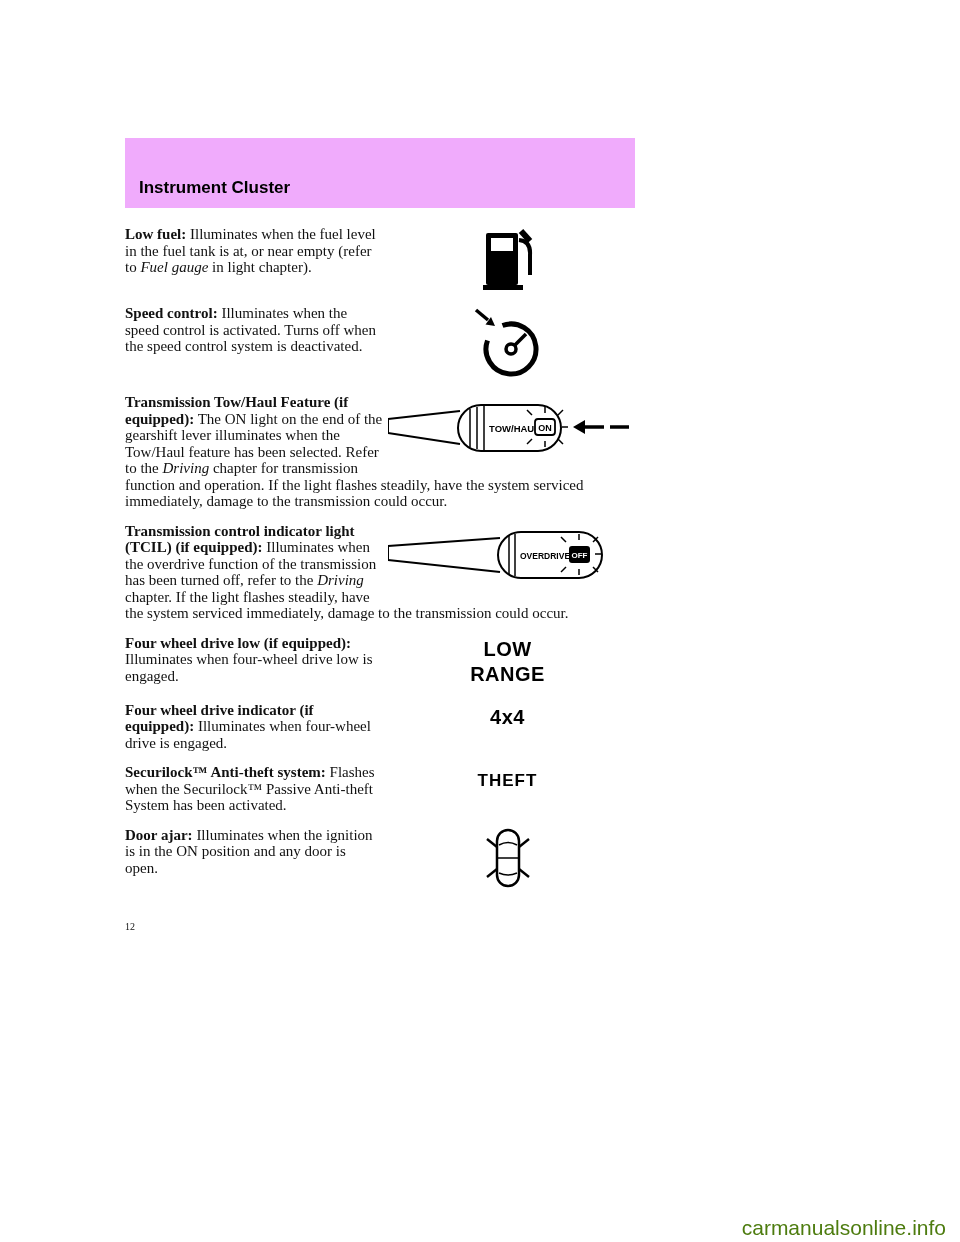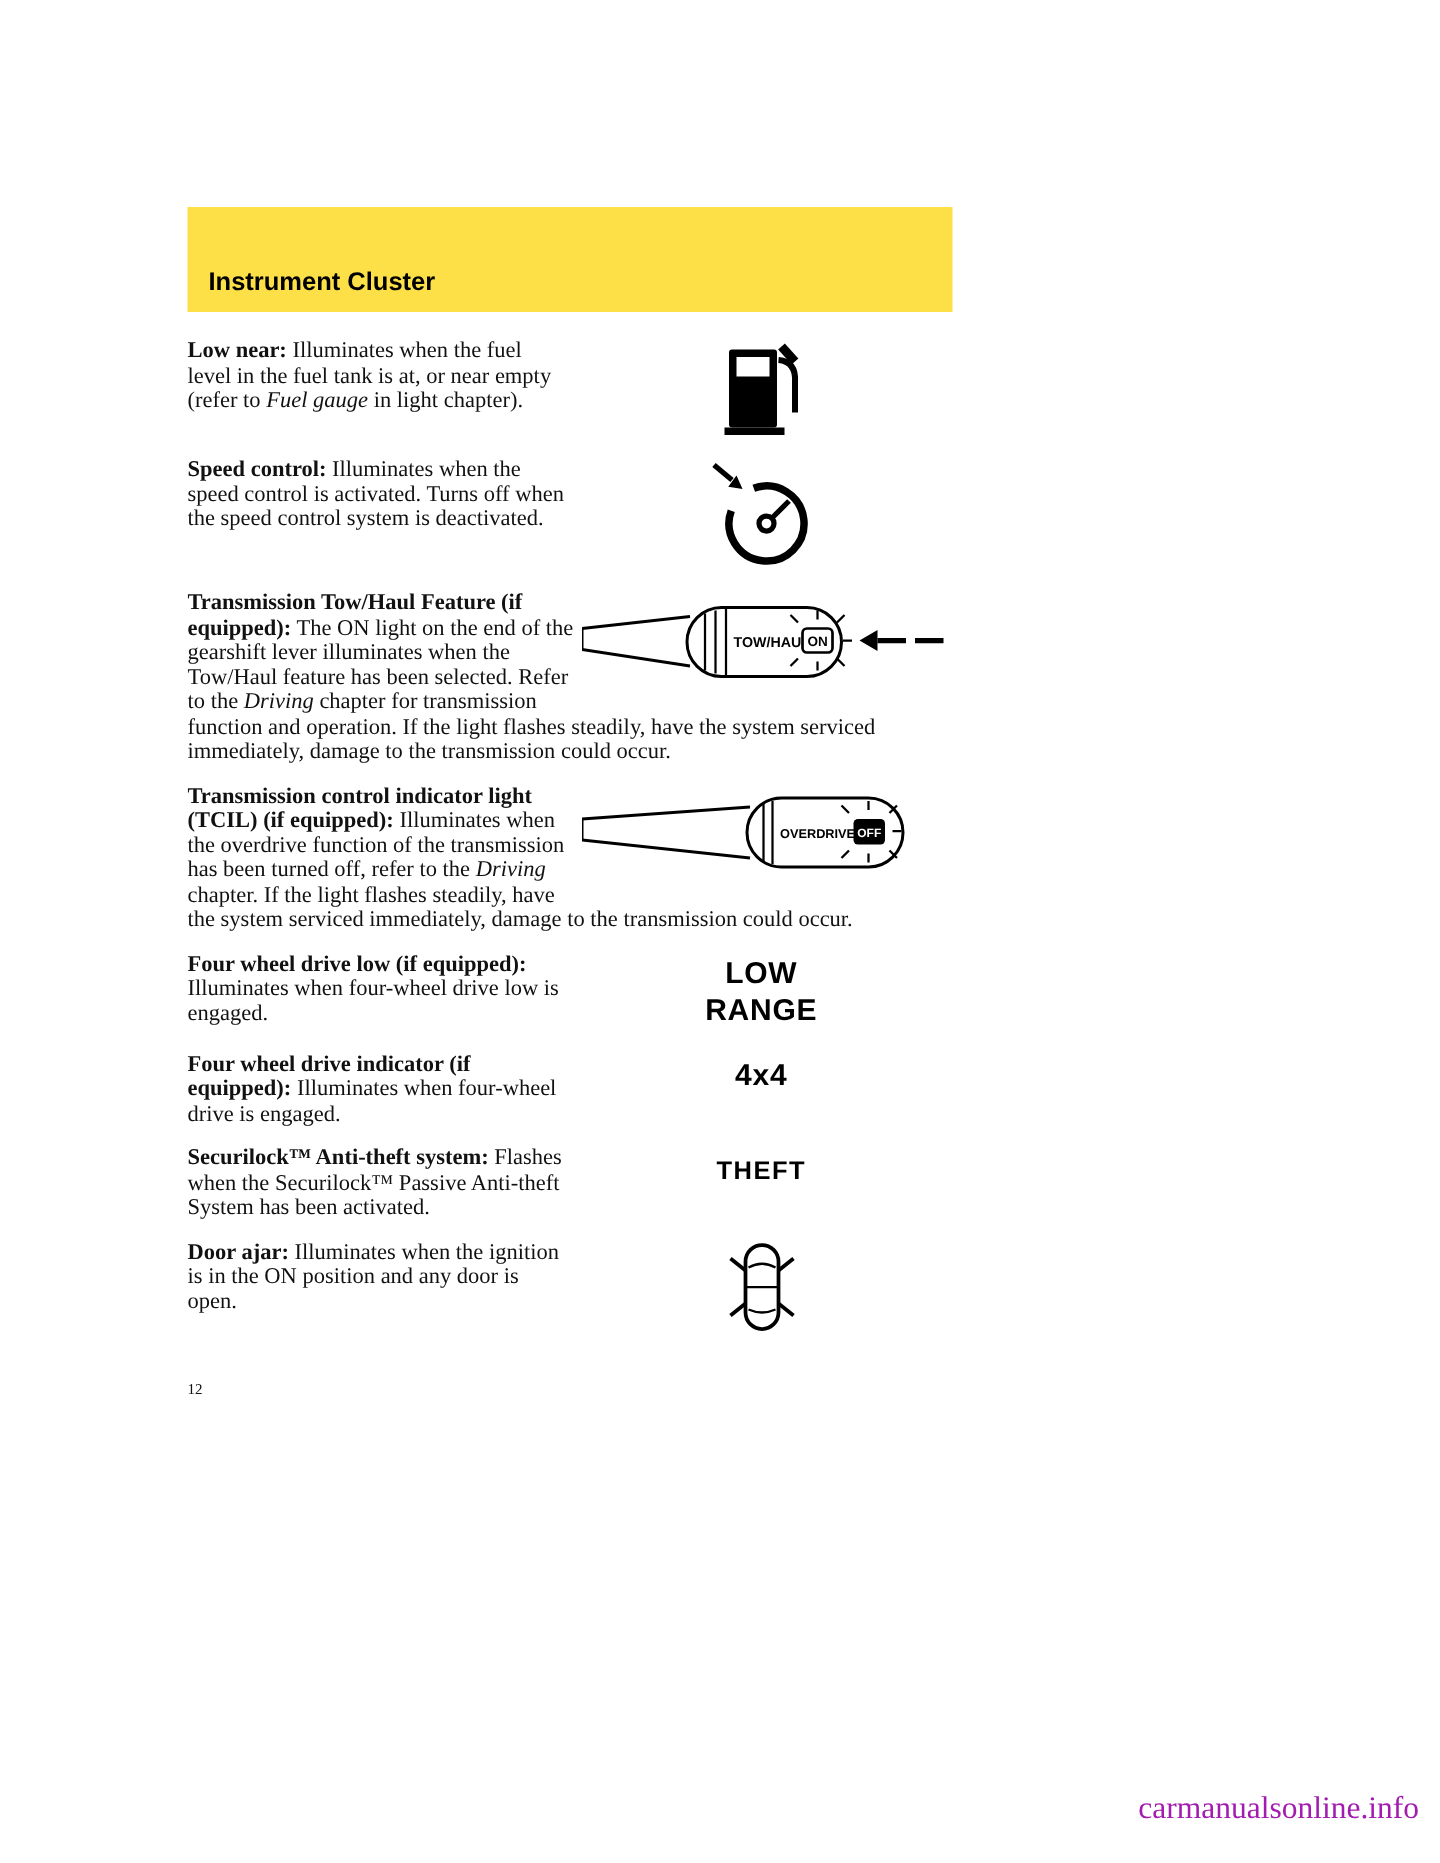--- a/index.html
+++ b/index.html
@@ -3,21 +3,21 @@
 <meta charset="utf-8">
 <style>
   * { margin:0; padding:0; box-sizing:border-box; }
   html,body { background:#fff; }
   .page {
     position:relative; width:960px; height:1242px; background:#ffffff;
     overflow:hidden; font-family:"Liberation Serif", serif; color:#111;
   }
   .content { position:absolute; left:125px; top:138px; width:510px; }
   .header-bar {
-    background:#fde047; height:70px; display:flex; align-items:flex-end;
+    background:#f0abfc; height:70px; display:flex; align-items:flex-end;
     padding:0 0 10px 14px; margin-bottom:18px;
   }
   .header-title {
     font-family:"Liberation Sans", sans-serif; font-weight:bold;
     font-size:17px; color:#000;
   }
   .section { overflow:hidden; margin-bottom:13px; font-size:15px; line-height:16.5px; }
   .section p { margin:0; }
   .lead { font-weight:bold; }
   .em { font-style:italic; }
@@ -33,22 +33,22 @@
     font-size:20px; line-height:25px; color:#000; letter-spacing:0.5px;
   }
   .ind-theft { font-size:17px; letter-spacing:1px; }
   .lever-label  { font-family:"Liberation Sans", sans-serif; font-weight:bold; font-size:9.5px; fill:#000; }
   .lever-label2 { font-size:8.5px; }
   .lever-light  { font-family:"Liberation Sans", sans-serif; font-weight:bold; font-size:9px; fill:#000; }
   .light-off    { fill:#fff; font-size:8px; }
   .dash { stroke:#000; stroke-width:1.5px; }
   .page-number { margin-top:30px; font-size:10px; }
   .watermark {
-    position:absolute; right:14px; bottom:24px;
-    font-family:Liberation Serif, serif; font-size:21px; color:#a21caf;
+    position:absolute; right:14px; bottom:2px;
+    font-family:Liberation Sans, sans-serif; font-size:21px; color:#4d7c0f;
   }
 </style>
 </head>
 <body>
 
 <div class="page">
   <div class="content">
 
     <div class="header-bar">
       <span class="header-title">Instrument Cluster</span>
@@ -57,21 +57,21 @@
     <div class="section">
       <div class="icon-float f-fuel">
         <svg width="54" height="64" viewBox="0 0 54 64" aria-hidden="true">
           <rect x="2" y="57" width="40" height="5" fill="#000"></rect>
           <rect x="5" y="5" width="32" height="52" rx="2" fill="#000"></rect>
           <rect x="10" y="10" width="22" height="13" fill="#fff"></rect>
           <path d="M38,12 q12,1 11,15 v20" fill="none" stroke="#000" stroke-width="4"></path>
           <line x1="49" y1="13" x2="40" y2="3" stroke="#000" stroke-width="6"></line>
         </svg>
       </div>
-      <p><span class="lead">Low near:</span><span> Illuminates when the fuel level in the fuel tank is at, or near empty (refer to </span><span class="em">Fuel gauge</span><span> in light chapter).</span></p>
+      <p><span class="lead">Low fuel:</span><span> Illuminates when the fuel level in the fuel tank is at, or near empty (refer to </span><span class="em">Fuel gauge</span><span> in light chapter).</span></p>
     </div>
 
     <div class="section">
       <div class="icon-float f-speed">
         <svg width="74" height="74" viewBox="0 0 74 74" aria-hidden="true">
           <path d="M31.5,20.5 A25,25 0 1 1 16.5,35.5" fill="none" stroke="#000" stroke-width="5"></path>
           <circle cx="40" cy="44" r="5" fill="#fff" stroke="#000" stroke-width="3.5"></circle>
           <line x1="43.5" y1="40.5" x2="55" y2="29" stroke="#000" stroke-width="3.5"></line>
           <line x1="5" y1="5" x2="17" y2="15" stroke="#000" stroke-width="3.5"></line>
           <polygon points="24,21 14.5,19.5 20,12" fill="#000"></polygon>

